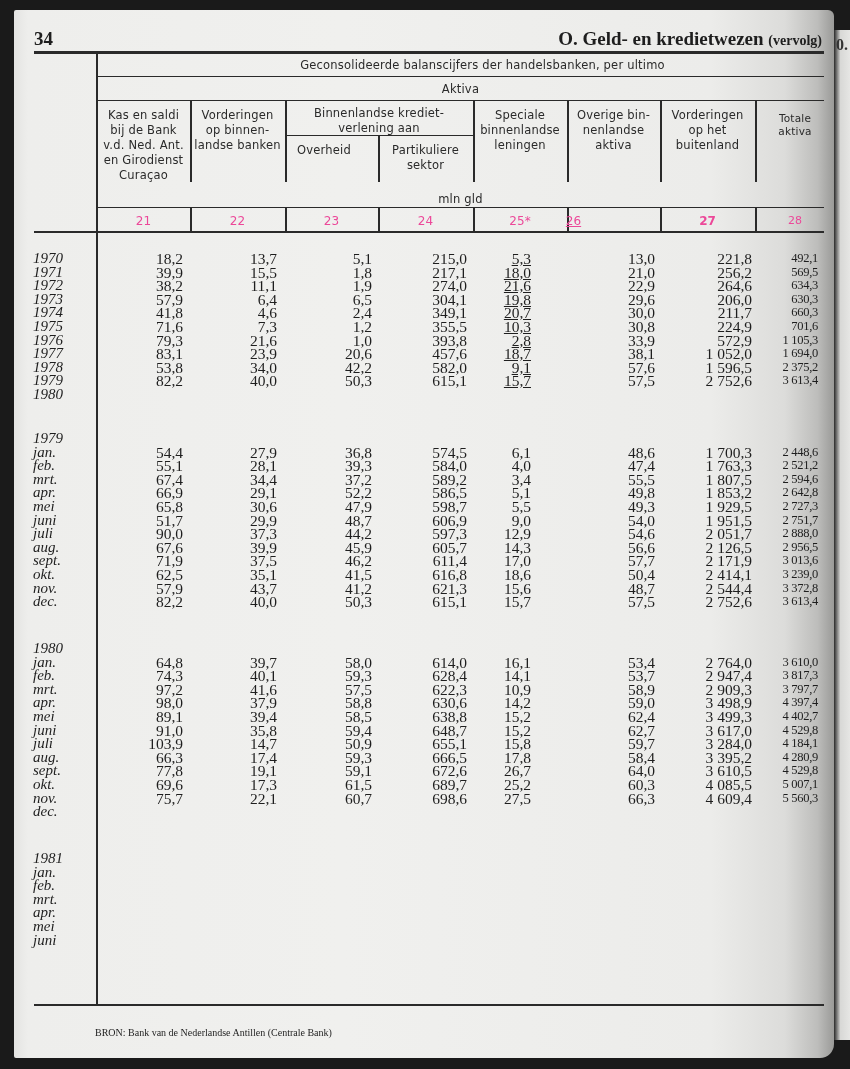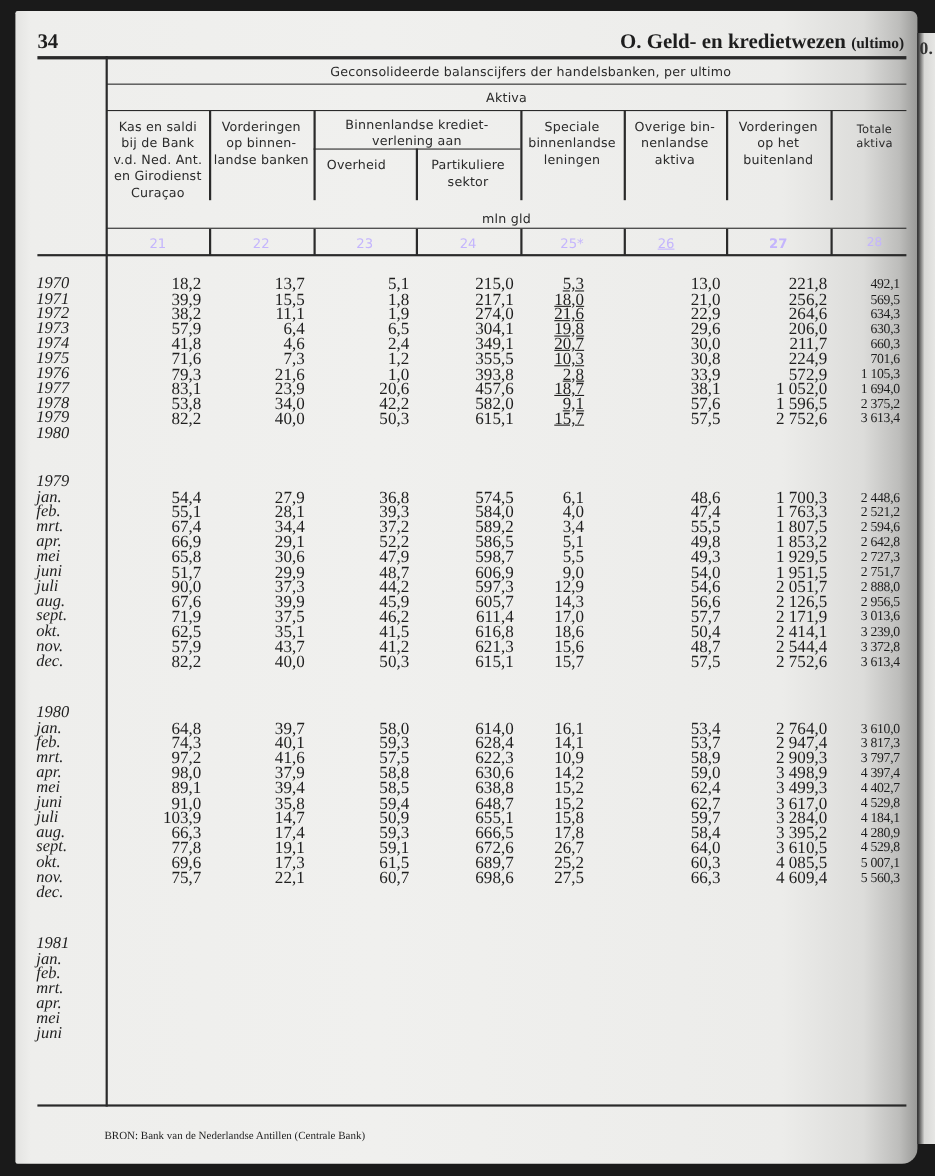--- a/index.html
+++ b/index.html
@@ -41,21 +41,21 @@
   .hdr {
     position: absolute;
     font-family: "DejaVu Sans", sans-serif;
     font-size: 11.5px; line-height: 15px;
     text-align: center; color: #2a2a2a;
     letter-spacing: 0.2px;
   }
   .colnum {
     position: absolute;
     font-family: "DejaVu Sans", sans-serif;
-    font-size: 12px; text-align: center; top: 214px; color: #c4b5fd;
+    font-size: 12px; text-align: center; top: 214px; color: #ec4899;
   }
 
   .label-col {
     position: absolute; left: 33px; width: 62px;
     font-style: italic; font-size: 15px; line-height: 13.6px;
   }
   .label-col div { height: 13.6px; white-space: nowrap; }
 
   .num-col {
     position: absolute;
@@ -72,21 +72,21 @@
 </head>
 <body>
 
 <div class="page"></div>
 <div class="page-edge"></div>
 <div class="edge-mark">0.</div>
 
 <div class="page-number">34</div>
 <div class="chapter-title">
   <span>O. Geld- en kredietwezen</span>
-  <span class="vv">(ultimo)</span>
+  <span class="vv">(vervolg)</span>
 </div>
 
 <div class="hline" style="left:34px;top:51px;width:790px;height:2.5px;"></div>
 <div class="hline" style="left:97px;top:76px;width:727px;height:1.2px;"></div>
 <div class="hline" style="left:97px;top:100px;width:727px;height:1.2px;"></div>
 <div class="hline" style="left:285px;top:135px;width:188px;height:1.2px;"></div>
 <div class="hline" style="left:97px;top:207px;width:727px;height:1.2px;"></div>
 <div class="hline" style="left:34px;top:231px;width:790px;height:2px;"></div>
 <div class="hline" style="left:34px;top:1004px;width:790px;height:2px;"></div>
 
@@ -153,21 +153,21 @@
   <div>aktiva</div>
 </div>
 
 <div class="hdr" style="left:97px;top:192px;width:727px;">mln gld</div>
 
 <div class="colnum" style="left:97px;width:93px;">21</div>
 <div class="colnum" style="left:190px;width:95px;">22</div>
 <div class="colnum" style="left:285px;width:93px;">23</div>
 <div class="colnum" style="left:378px;width:95px;">24</div>
 <div class="colnum" style="left:473px;width:94px;">25*</div>
-<div class="colnum" style="left:567px;width:77px;text-decoration:underline;">26</div>
+<div class="colnum" style="left:535px;width:77px;text-decoration:underline;">26</div>
 <div class="colnum" style="left:660px;width:95px;font-weight:bold;">27</div>
 <div class="colnum" style="left:760px;width:70px;font-size:11px;">28</div>
 
 <div id="blocks">
     <div class="label-col" style="top: 252px;">
       <div>1970</div>
       <div>1971</div>
       <div>1972</div>
       <div>1973</div>
       <div>1974</div>

